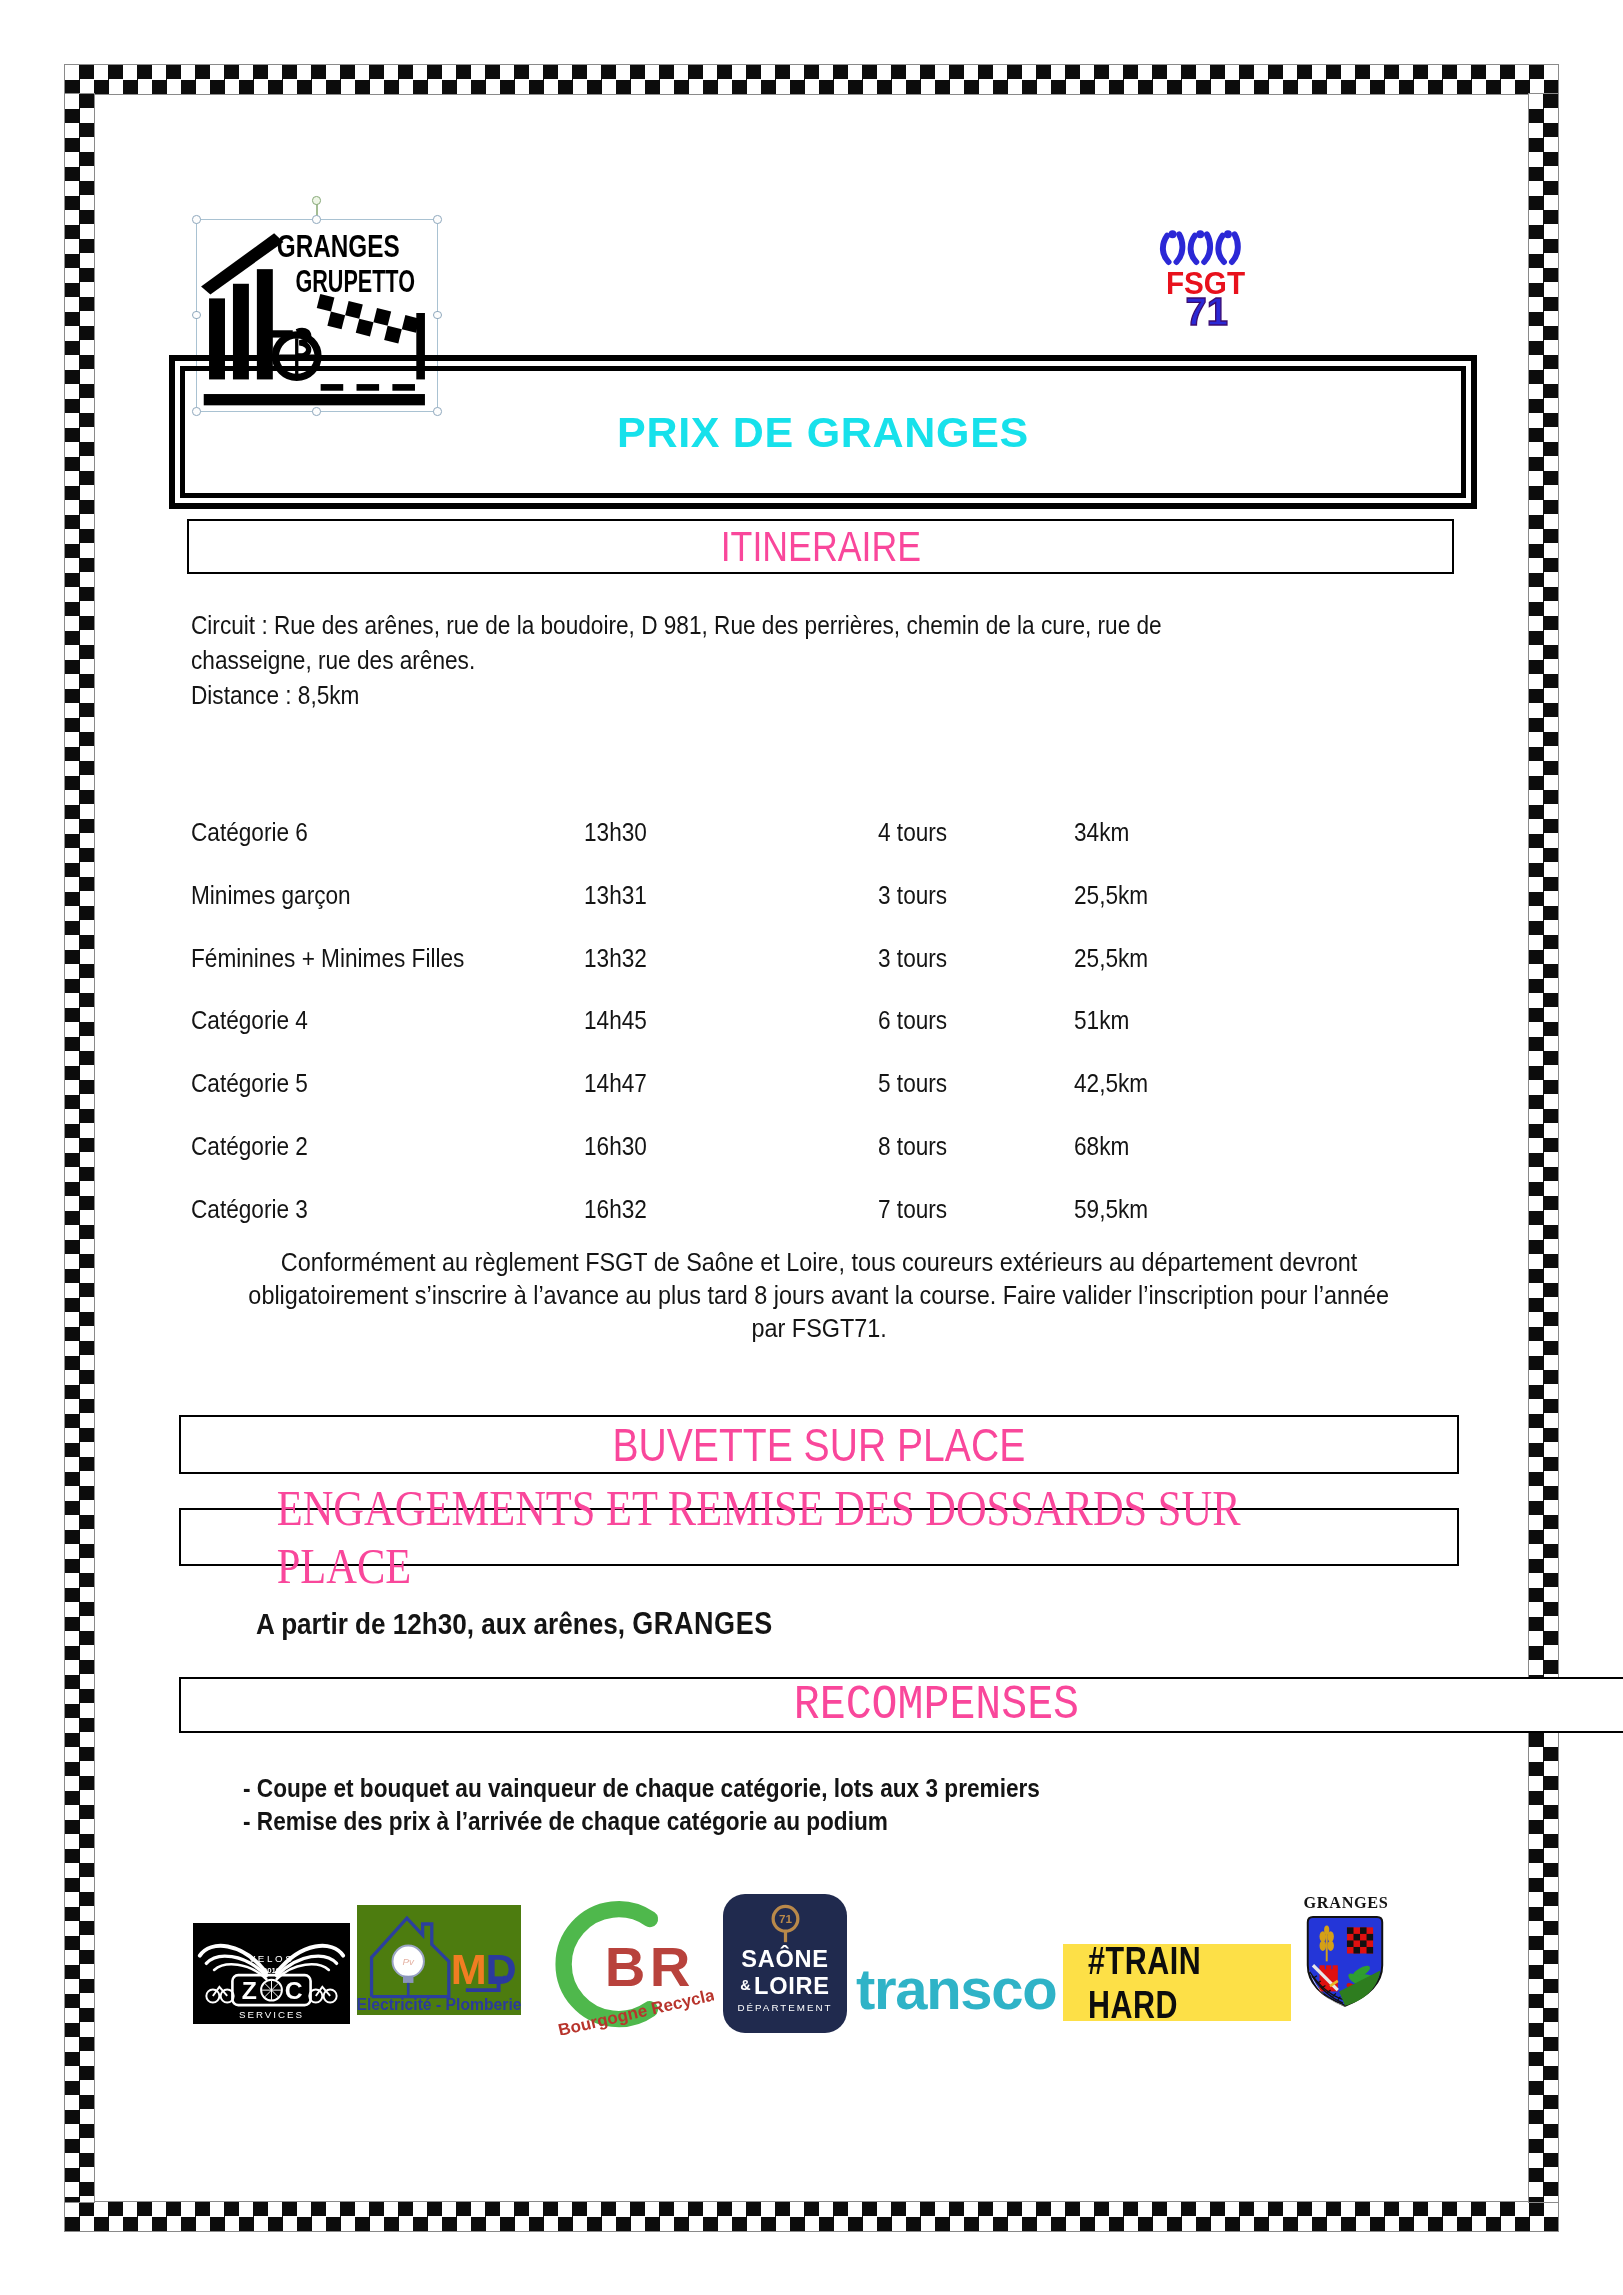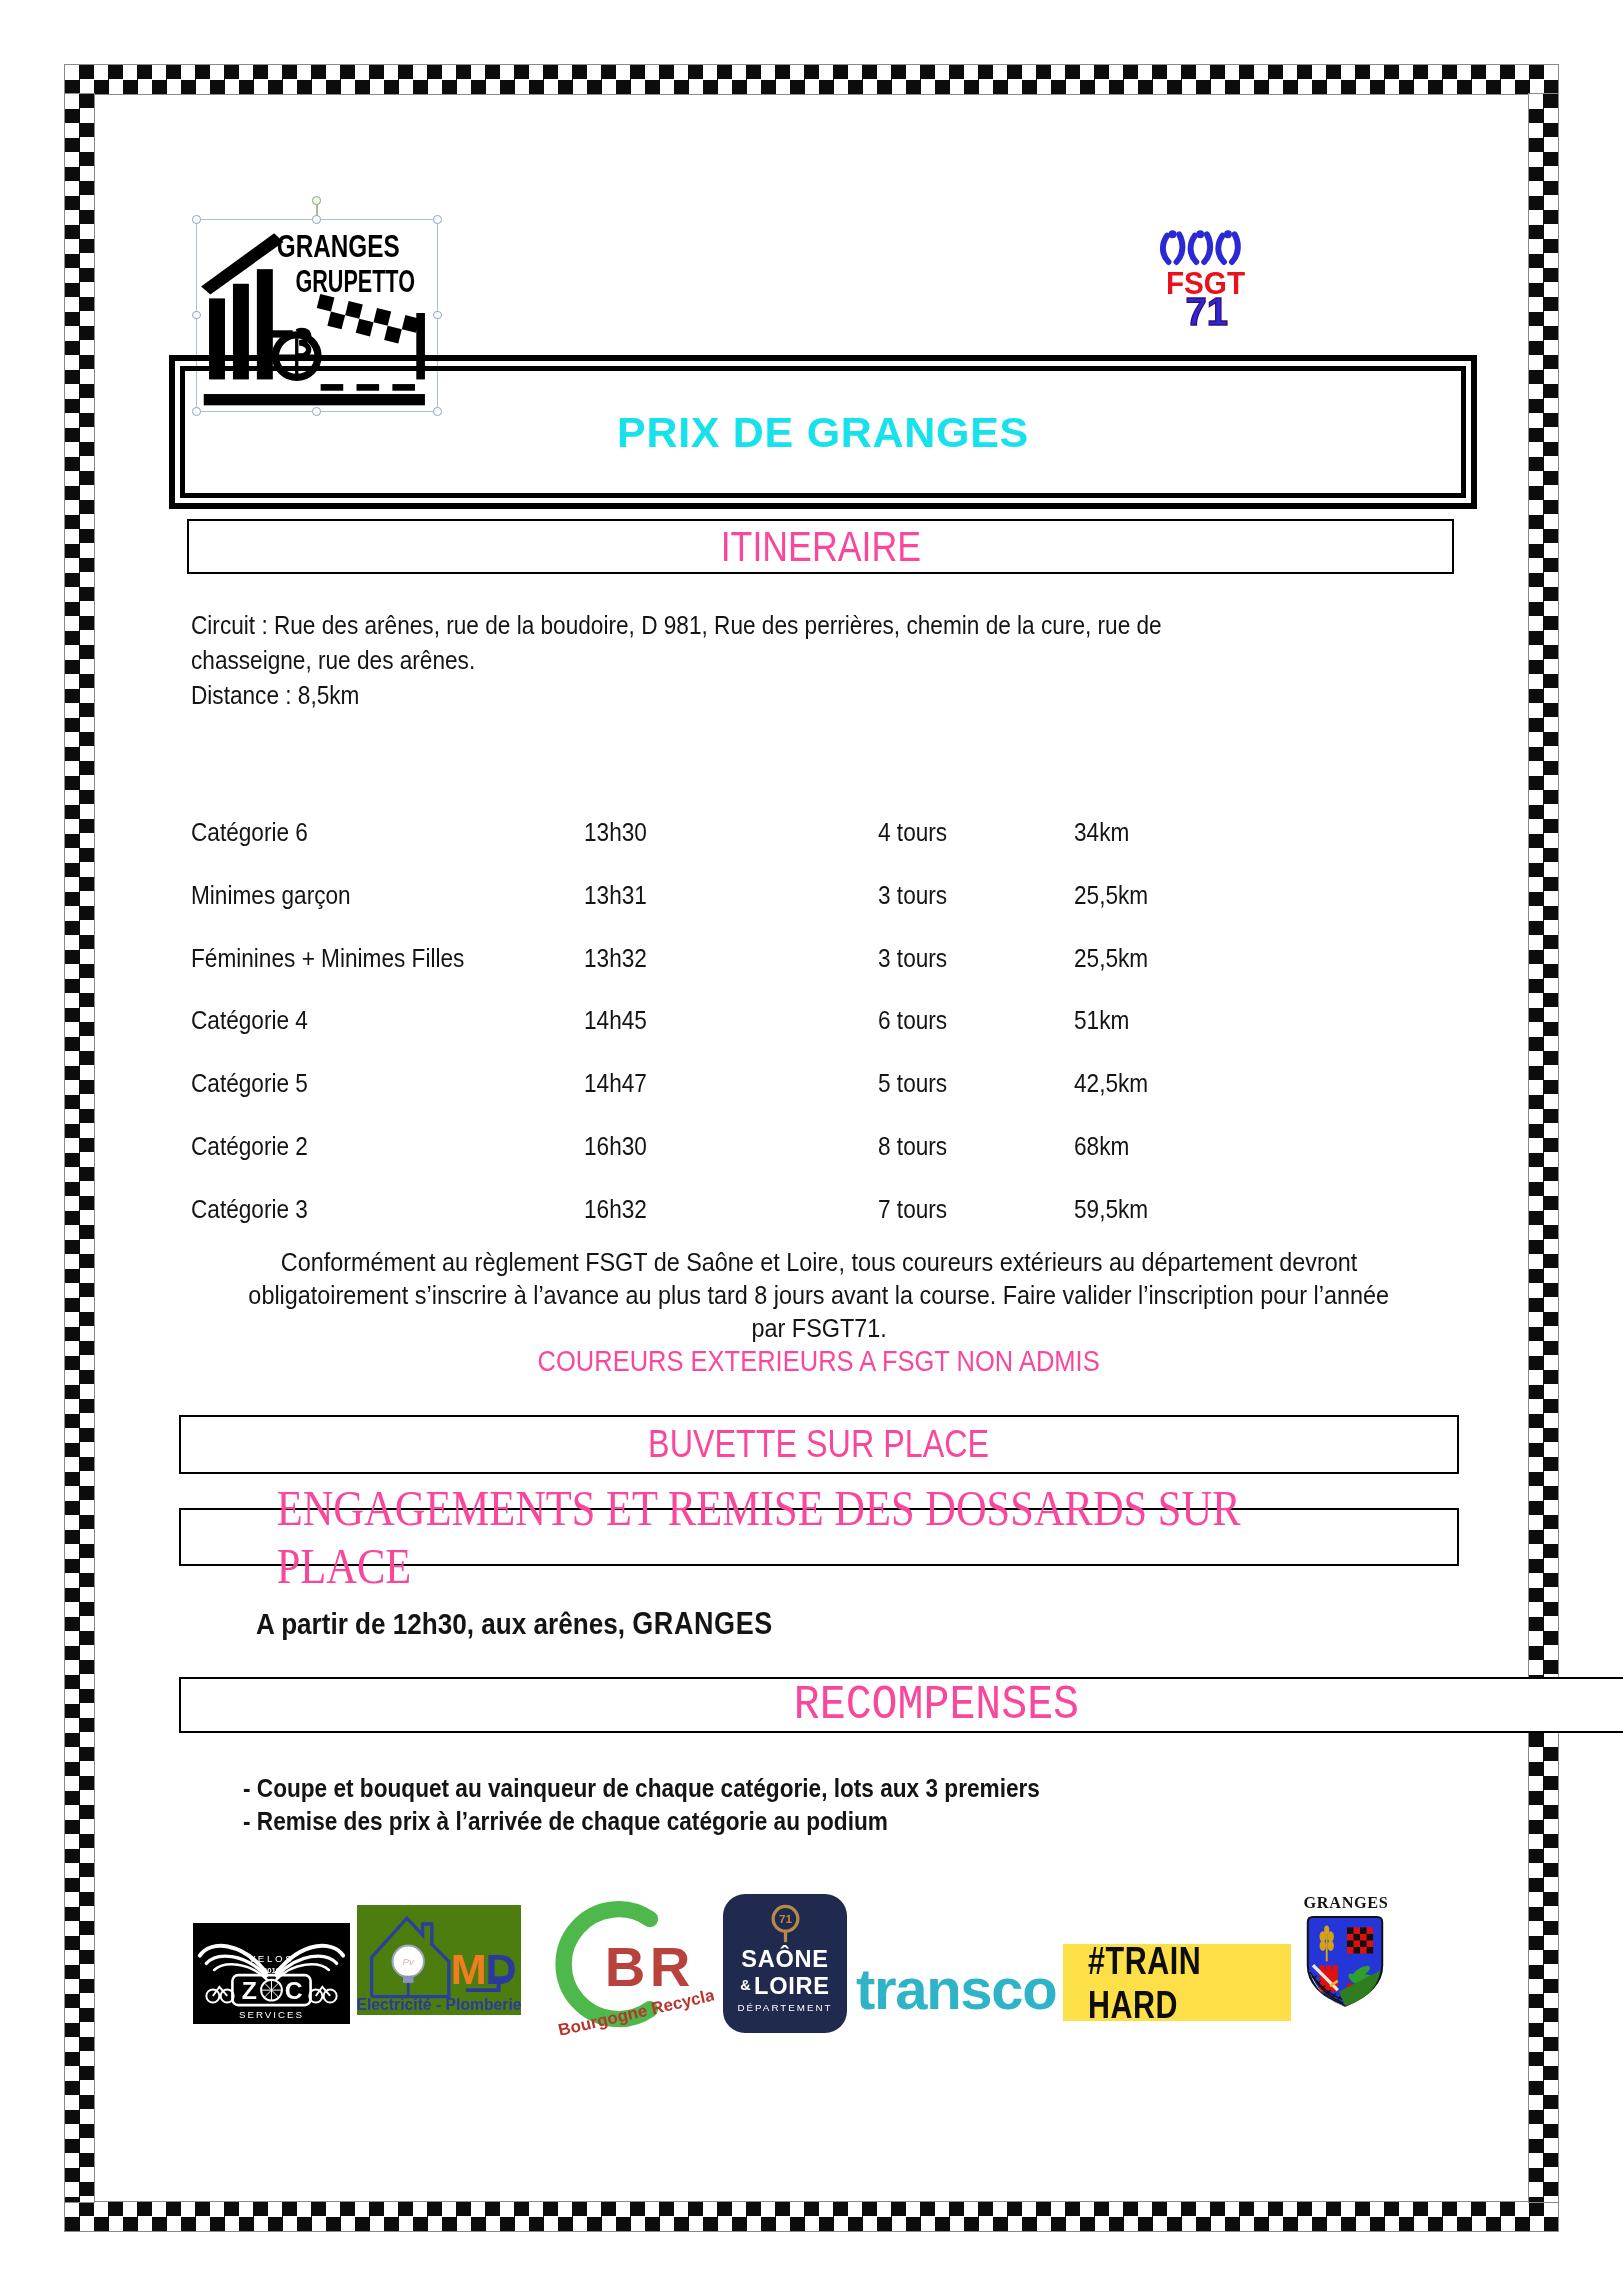--- a/index.html
+++ b/index.html
@@ -23,21 +23,21 @@
   .title-inner{width:100%;height:100%;box-sizing:border-box;border:5.2px solid #000;
      display:flex;flex-direction:column;align-items:center;justify-content:center;gap:5.2px;}
   .title-line1{font-size:43px;font-weight:bold;color:var(--cyan);letter-spacing:0.7px;}
   .title-line2{font-size:42px;font-weight:bold;color:var(--cyan);}
   
   .secbox{box-sizing:border-box;border:2.6px solid #000;background:#fff;
      display:flex;align-items:center;justify-content:center;color:var(--pink);}
   .box-itineraire{left:187px;top:519px;width:1267px;height:55px;font-size:42px;}
   .box-categorie{left:179px;top:714px;width:1271px;height:59px;font-size:41px;}
   .box-categorie .condC{transform:scaleX(.88);}
-  .box-buvette{left:179px;top:1415px;width:1280px;height:59px;font-size:38px;}
+  .box-buvette{left:179px;top:1415px;width:1280px;height:59px;font-size:46px;}
   .box-engagements{left:179px;top:1508px;width:1280px;height:58px;font-size:50px;font-family:Liberation Serif, serif;}
   .box-recompenses{left:179px;top:1677px;width:1514px;height:56px;font-size:48px;font-family:Liberation Mono, monospace;}
   .box-recompenses .condC{transform:scaleX(.9);}
   
   .circuit{left:191px;top:608px;width:1308px;font-size:26px;line-height:35px;}
   .table-wrap{left:0;top:801px;width:1623px;height:440px;}
   .trow{position:absolute;left:0;width:1623px;height:63px;line-height:63px;font-size:26px;}
   .tcell{position:absolute;top:0;height:63px;line-height:63px;white-space:nowrap;}
   .col-cat{left:191px;} .col-time{left:584px;} .col-laps{left:878px;} .col-dist{left:1074px;}
   .notice{left:179px;top:1246px;width:1280px;text-align:center;font-size:26px;line-height:33px;}
@@ -209,23 +209,20 @@
       <span class="tcell col-laps"><span class="cond">7 tours</span></span>
       <span class="tcell col-dist"><span class="cond">59,5km</span></span>
     </div>
   </div>
 
   <div class="abs notice">
     <div><span class="condC">Conformément au règlement FSGT de Saône et Loire, tous coureurs extérieurs au département devront</span></div>
     <div><span class="condC">obligatoirement s’inscrire à l’avance au plus tard 8 jours avant la course. Faire valider l’inscription pour l’année</span></div>
     <div><span class="condC">par FSGT71.</span></div>
   </div>
-  <div class="abs warning">
-    <span class="condC">COUREURS EXTERIEURS A FSGT NON ADMIS</span>
-  </div>
 
   <div class="abs secbox box-buvette">
     <span class="condC">BUVETTE SUR PLACE</span>
   </div>
 
   <div class="abs secbox box-engagements">
     <span class="condC">ENGAGEMENTS ET REMISE DES DOSSARDS SUR PLACE</span>
   </div>
   <div class="abs infoline">
     <span class="cond"><span>A partir de 12h30, aux arênes, </span><span class="granges-strong">GRANGES</span></span>

